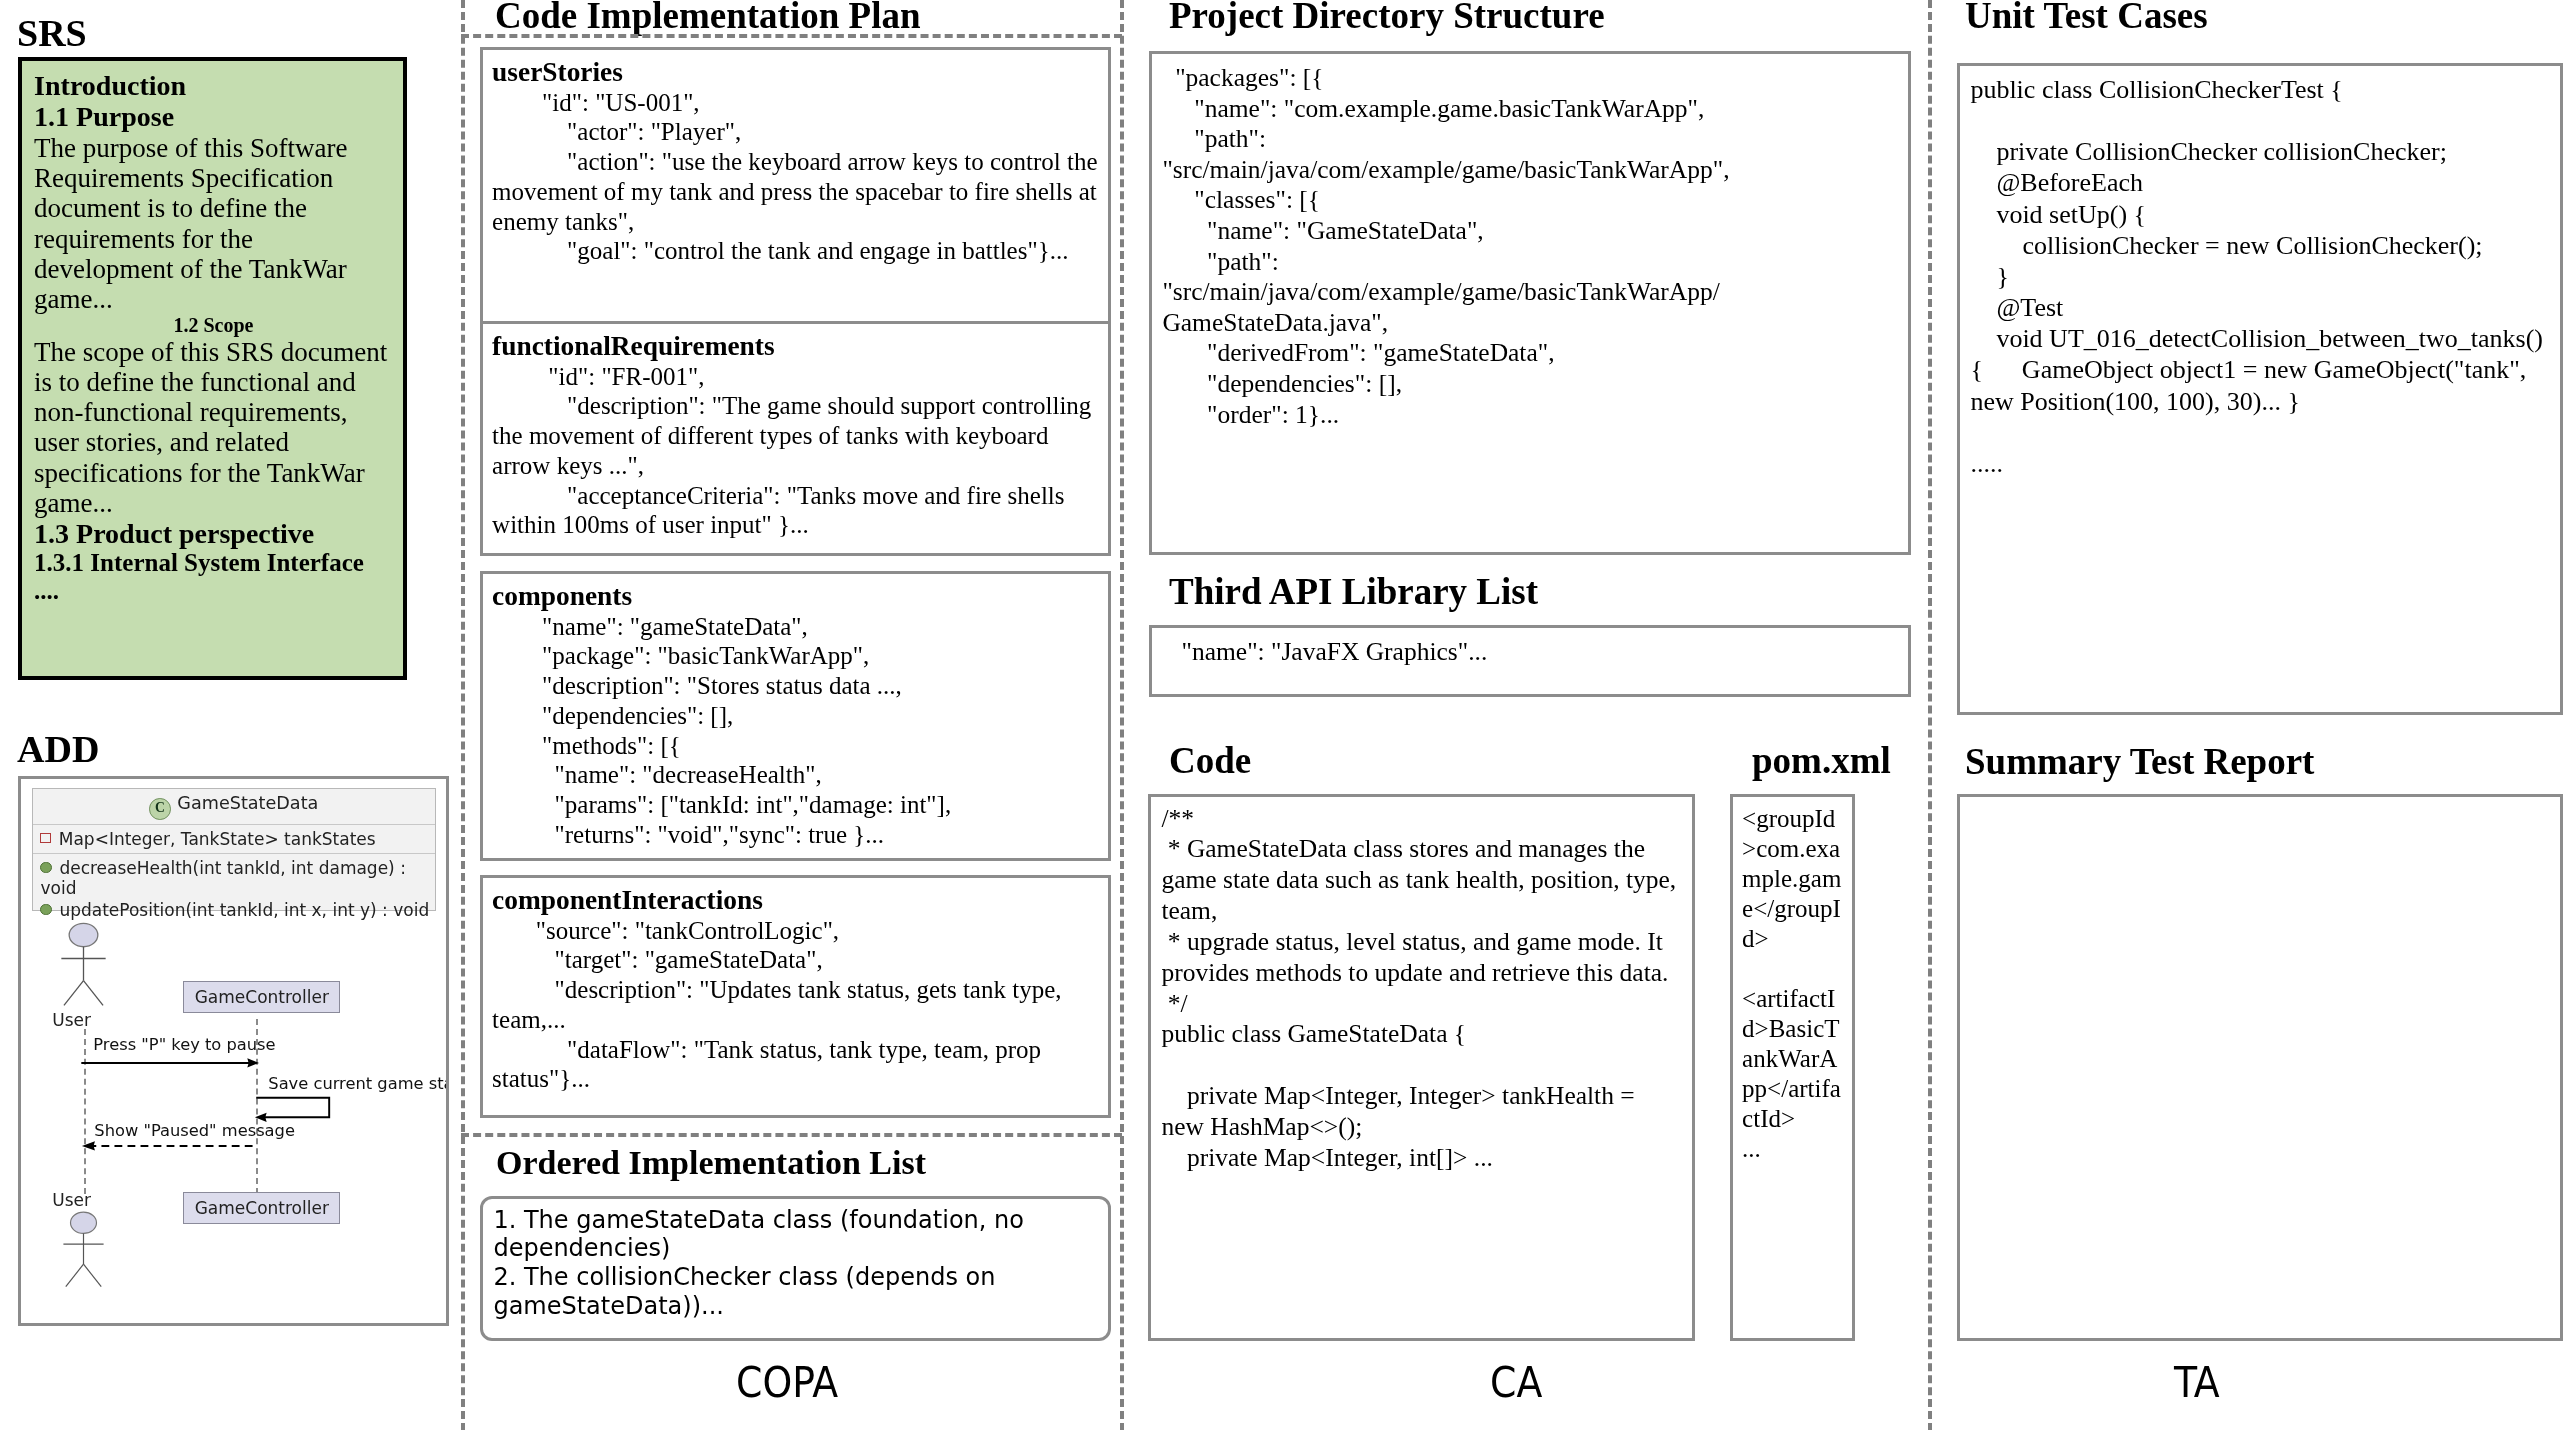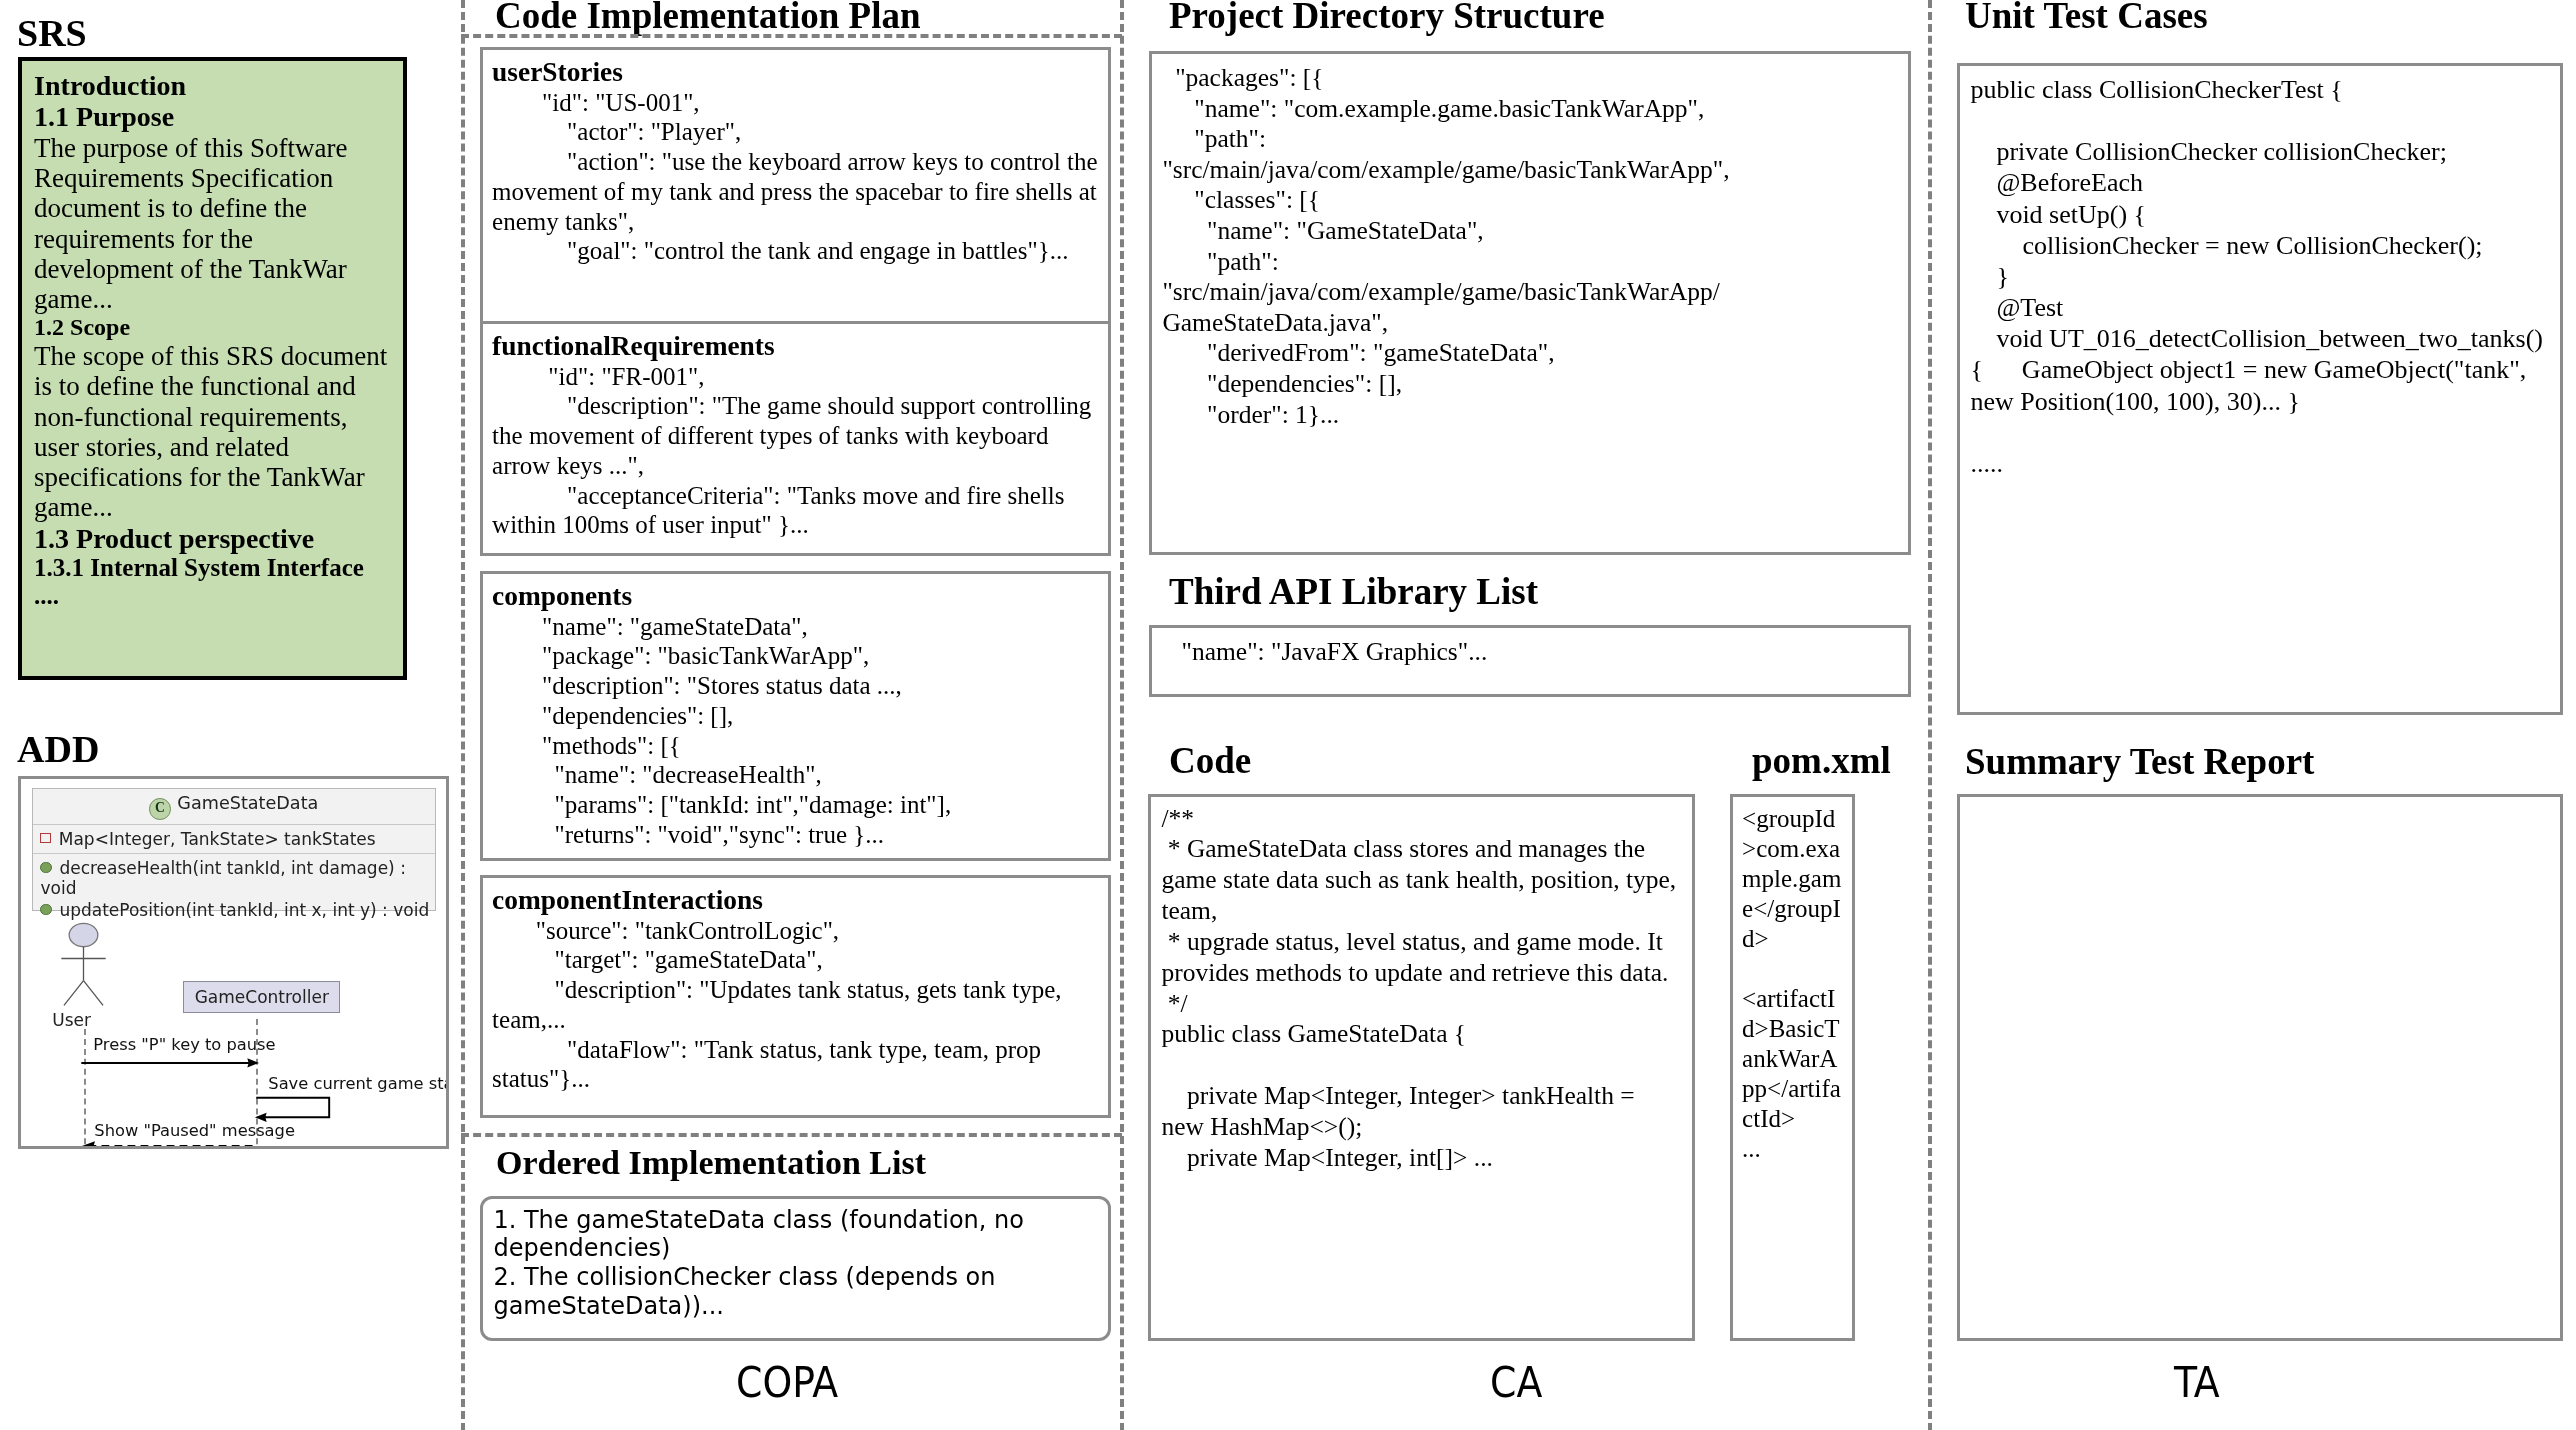--- a/index.html
+++ b/index.html
@@ -117,30 +117,30 @@
 <div class="vdash" style="left:461px;"></div>
 <div class="vdash" style="left:1120px;"></div>
 <div class="vdash" style="left:1928px;"></div>
 
 <div class="heading" style="left:17px;top:14.4px;font-size:38px;">SRS</div>
 
 <div class="srsbox" style="left:18.3px;top:57px;width:389px;height:623px;">
   <span class="srs-h" style="font-size:28px;">Introduction</span>
   <span class="srs-h" style="font-size:28px;">1.1 Purpose</span>
   <span class="srs-p" style="font-size:27px;">The purpose of this Software Requirements Specification document is to define the requirements for the development of the TankWar game...</span>
-  <span class="srs-h" style="font-size:24px;">1.2 Scope</span>
+  <span class="srs-h" style="font-size:20px;text-align:center;">1.2 Scope</span>
   <span class="srs-p" style="font-size:27px;">The scope of this SRS document is to define the functional and non-functional requirements, user stories, and related specifications for the TankWar game...</span>
   <span class="srs-h" style="font-size:28px;">1.3 Product perspective</span>
   <span class="srs-h" style="font-size:25px;">1.3.1 Internal System Interface</span>
   <span class="srs-h" style="font-size:25px;">....</span>
 </div>
 
 <div class="heading" style="left:17px;top:730px;font-size:38px;">ADD</div>
 
-<div class="addbox" style="left:18.3px;top:776px;width:431px;height:373px;">
+<div class="addbox" style="left:18.3px;top:776px;width:431px;height:550px;">
 
   <div class="uml-class" style="height:121px;">
     <div class="uml-title">
       <span class="cbadge">C</span><span>GameStateData</span>
     </div>
     <div class="uml-attr">
       <span class="sq"></span><span>Map&lt;Integer, TankState&gt; tankStates</span>
     </div>
     <div class="uml-m" style="padding-top:3.9px;">
       <span class="dot"></span><span>decreaseHealth(int tankId, int damage) : void</span>

